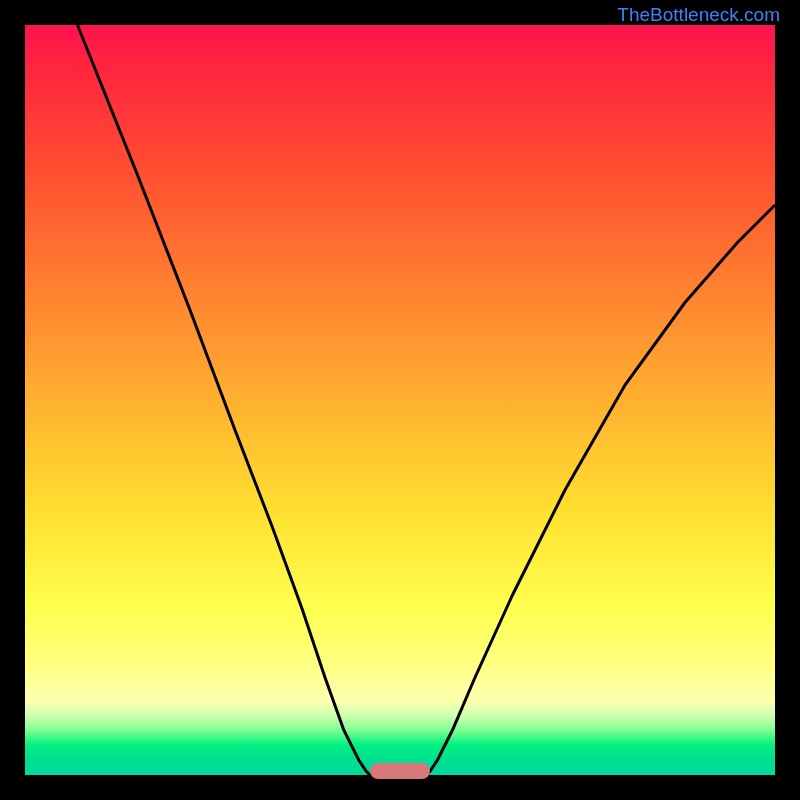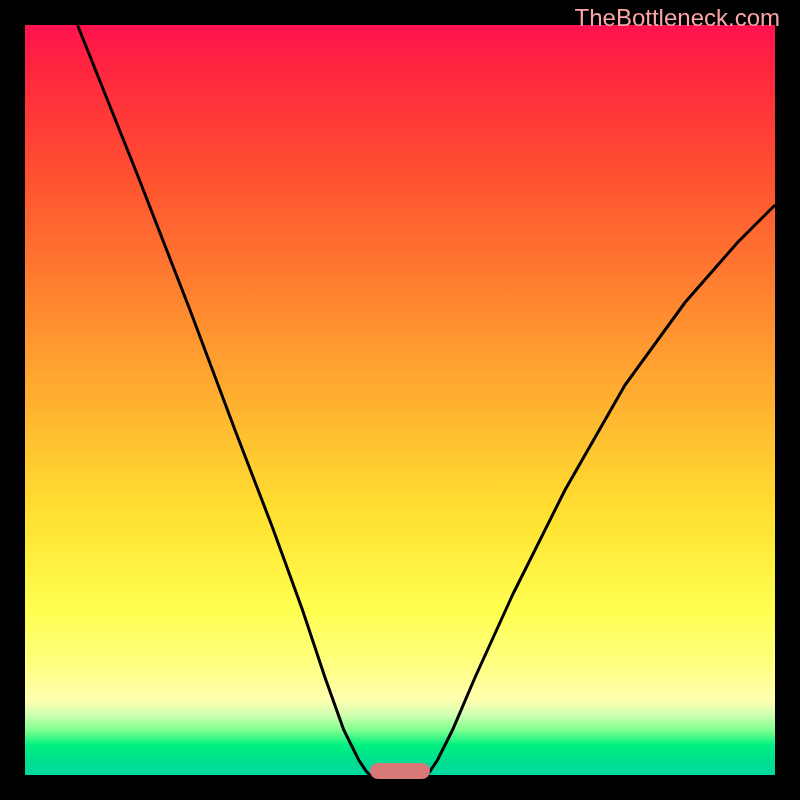--- a/index.html
+++ b/index.html
@@ -8,22 +8,22 @@
     width: 800px;
     height: 800px;
     background: #000;
     position: relative;
     font-family: Arial, sans-serif;
   }
   .watermark {
     position: absolute;
     top: 4px;
     right: 20px;
-    color: #fca5a5;
-    font-size: 24px;
+    color: #3b82f6;
+    font-size: 19px;
     font-weight: 500;
     z-index: 10;
   }
   .plot-area {
     position: absolute;
     left: 25px;
     top: 25px;
     width: 750px;
     height: 750px;
     background: linear-gradient(to bottom,

